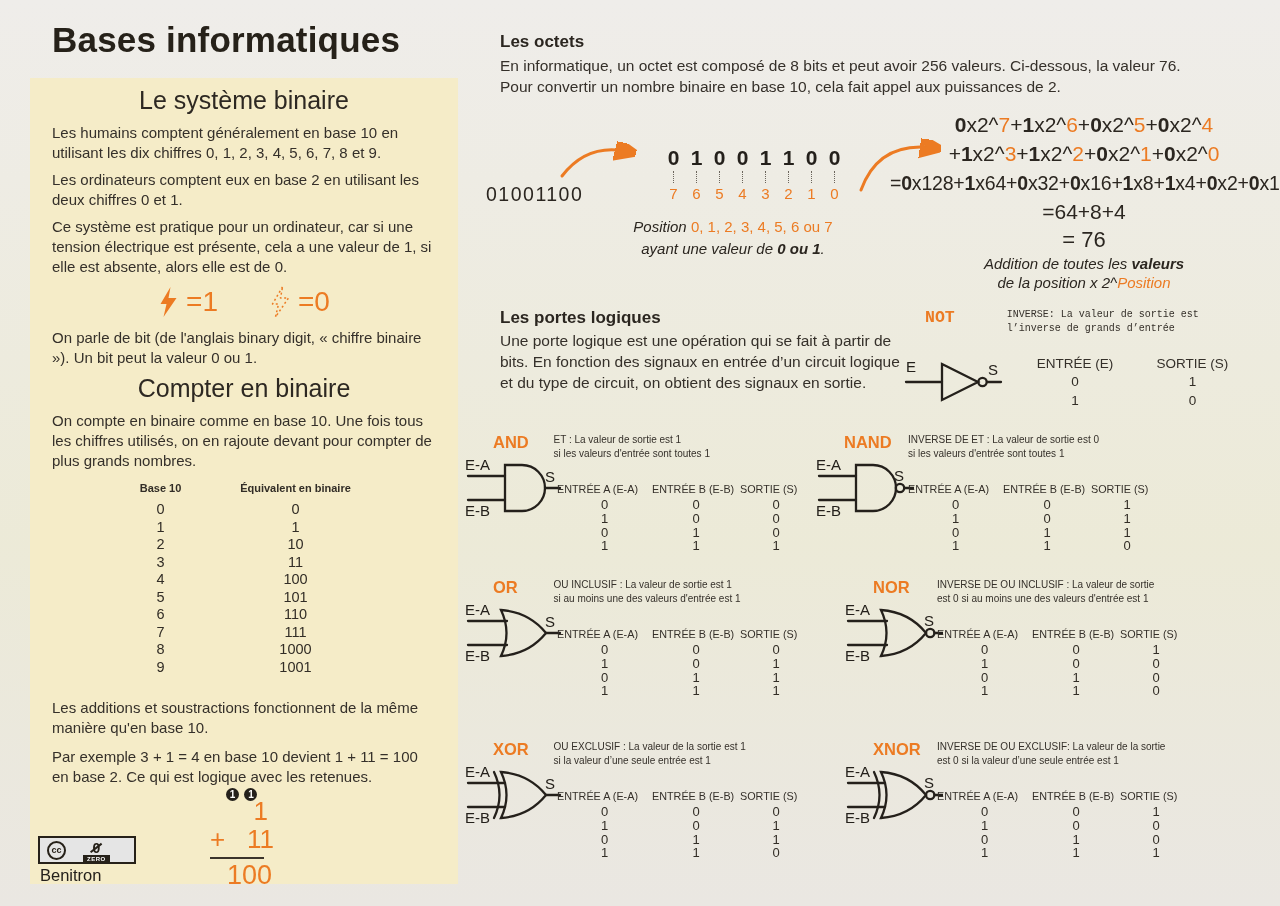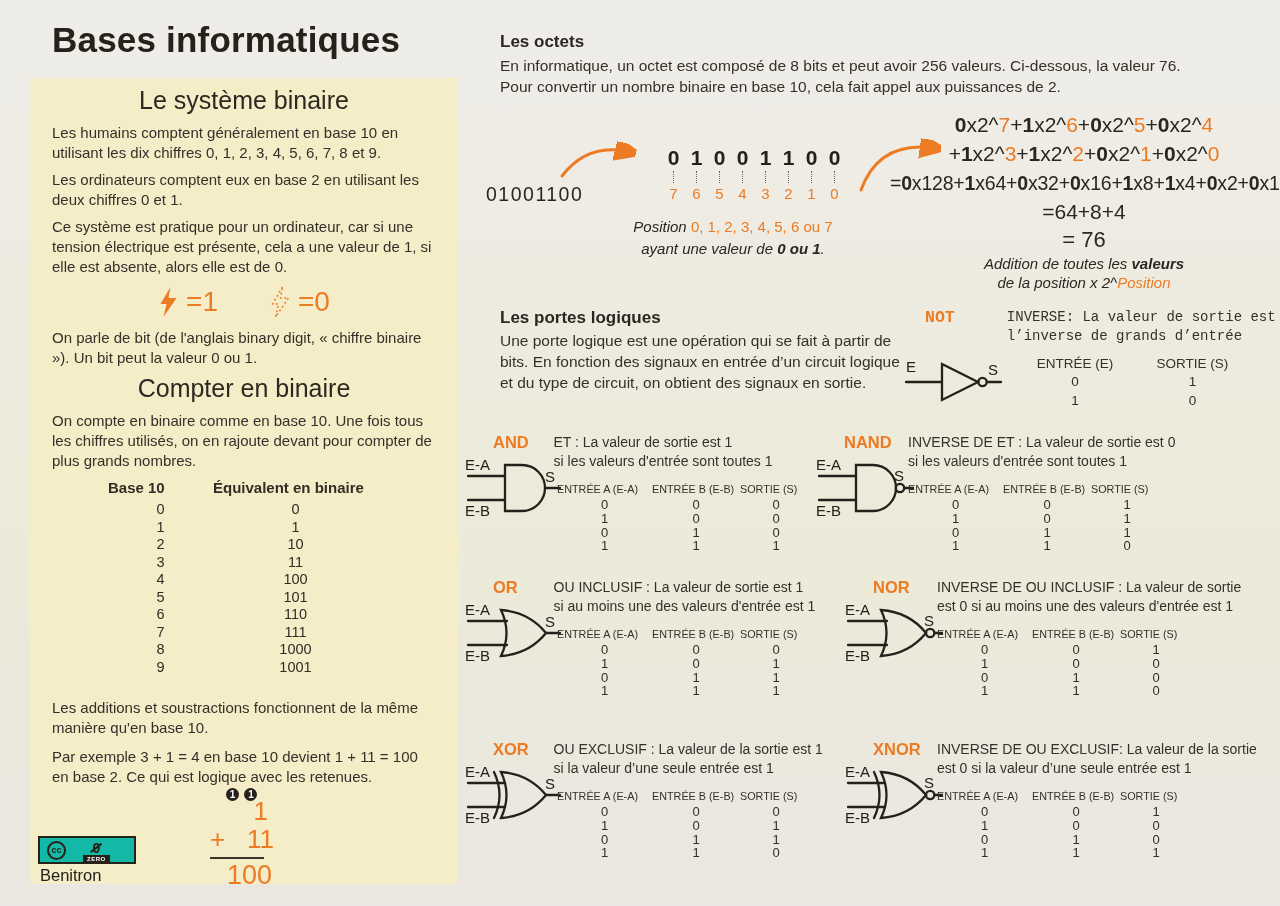--- a/index.html
+++ b/index.html
@@ -21,36 +21,36 @@
            background:#f5ecc8; padding:8px 22px 0 22px; }
   .panel h2 { font-size:25px; font-weight:400; text-align:center; color:#2d2822; margin:0 0 8px 0; }
   .panel h2.second { margin-top:6px; }
   .panel p { font-size:15px; line-height:1.33; margin-bottom:7px; color:#35302a; }
 
   .bolt-row { display:flex; justify-content:center; gap:52px; align-items:center; height:36px; margin:4px 0 8px 0; }
   .bolt-item { display:flex; align-items:center; gap:7px; color:#ec7b23; font-size:28px; }
   .bolt-item svg { display:block; }
 
   .b10 { margin:4px 0 0 56px; }
-  .b10-head { display:grid; grid-template-columns:105px 165px; font-weight:700; font-size:15px; line-height:20px; margin-bottom:3px; }
+  .b10-head { display:grid; grid-template-columns:105px 165px; font-weight:700; font-size:11px; text-align:center; line-height:20px; margin-bottom:3px; }
   .b10-rows { display:grid; grid-template-columns:105px 165px; font-size:14.5px; line-height:17.5px; text-align:center; }
 
   .p-bottom1 { position:absolute; left:22px; top:620px; width:384px; }
   .p-bottom2 { position:absolute; left:22px; top:669px; width:384px; }
 
   .add { position:absolute; left:180px; top:706px; width:64px; color:#ec7b23; }
   .add .carries { margin-left:16px; height:15px; }
   .carry { display:inline-block; width:13px; height:13px; border-radius:50%; background:#24201b; color:#fff;
            font-size:10px; line-height:13px; text-align:center; font-weight:700; margin-right:1px; }
   .add .op1 { text-align:right; font-size:26px; line-height:25px; padding-right:6px; }
   .add .op2 { display:flex; justify-content:space-between; font-size:26px; line-height:30px; }
   .add .rule { border-top:2.5px solid #3a332b; width:54px; margin-top:3px; }
   .add .res { font-size:27px; line-height:33px; text-align:right; padding-right:2px; }
 
-  .cc-badge { position:absolute; left:8px; top:758px; width:98px; height:28px; background:#14b8a6;
+  .cc-badge { position:absolute; left:8px; top:758px; width:98px; height:28px; background:#e5e5e5;
               border:2px solid #262119; display:flex; align-items:center; padding:0 7px; gap:17px; }
   .cc-circle { width:19px; height:19px; border:2px solid #262119; border-radius:50%; font-size:9px; font-weight:700;
                color:#262119; display:flex; align-items:center; justify-content:center; }
   .cc-zero { display:flex; flex-direction:column; align-items:center; margin-top:4px; }
   .zero-glyph { font-size:14px; font-weight:700; line-height:12px; color:#262119; position:relative; }
   .zero-glyph::after { content:""; position:absolute; left:-3px; top:5px; width:14px; height:1.6px;
                        background:#262119; transform:rotate(-38deg); }
   .zero-strip { background:#262119; color:#fff; font-size:6px; line-height:8px; padding:0 4px;
                 letter-spacing:.5px; font-weight:700; margin-top:1px; }
   .author { position:absolute; left:10px; top:788px; font-size:16.5px; color:#24201b; }
@@ -77,21 +77,21 @@
   .fnote { font-size:15px; line-height:19px; }
   .seg-b { font-weight:700; }
   .seg-o { color:#ec7b23; }
   .seg-i { font-style:italic; }
 
   
   .gates-head { left:500px; top:308px; }
   .gates-intro { left:500px; top:331px; width:402px; font-size:15.5px; line-height:1.35; color:#35302a; }
 
   .gate-name { color:#ec7b23; font-weight:700; font-size:16.5px; }
-  .gate-desc { font-size:14px; line-height:1.35; color:#35302a; }
+  .gate-desc { font-size:10px; line-height:1.35; color:#35302a; }
 
   .not-block { position:absolute; left:903px; top:308px; width:375px; height:115px; }
   .not-head { display:flex;font-family:Liberation Mono, monospace; }
   .not-head .gate-name { margin-left:22px; width:58px; }
   .not-head .gate-desc { margin-left:24px; width:272px; }
   .not-body { position:absolute; left:0; top:42px; display:flex; }
   .not-svg { width:100px; height:60px; flex:none; }
   .not-table { margin-left:12px; margin-top:6px; }
   .nt-head { display:grid; grid-template-columns:120px 115px; font-size:13.5px; text-align:center; color:#35302a; }
   .nt-rows { display:grid; grid-template-columns:120px 115px; font-size:13.5px; line-height:18.5px;

